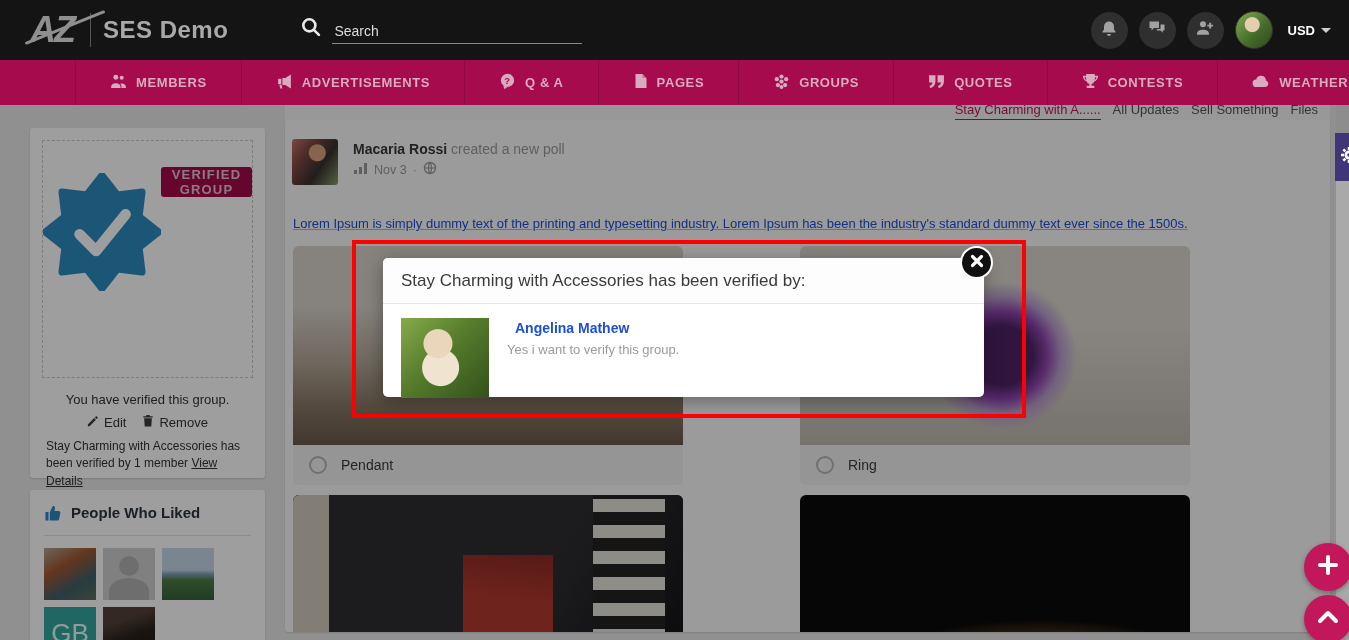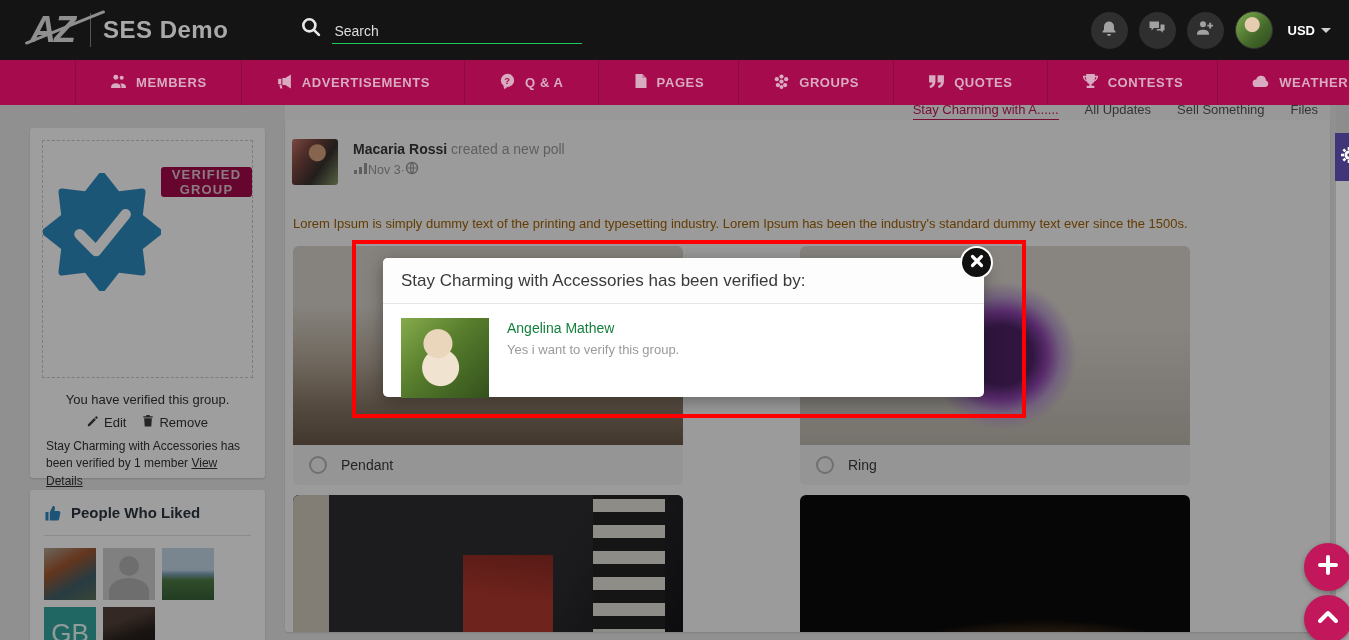--- a/index.html
+++ b/index.html
@@ -22,21 +22,21 @@
   .currency { display:flex; align-items:center; gap:6px; color:#fff; font-size:13px; font-weight:bold; margin-left:4px; cursor:pointer; }
   .caret-down { width:0; height:0; border-left:5px solid transparent; border-right:5px solid transparent; border-top:5px solid #cfcfcf; }
 
   
   .mainnav { position:absolute; left:0; top:60px; width:1349px; height:45px; background:#a50b4d; z-index:10; display:flex; align-items:stretch; padding-left:75px; }
   .nav-item { display:flex; align-items:center; gap:9px; color:#d9abc0; font-size:13px; font-weight:bold; letter-spacing:0.6px; padding:0 34px; border-left:1px solid rgba(0,0,0,0.14); cursor:pointer; white-space:nowrap; }
   .nav-item:last-child { border-right:1px solid rgba(0,0,0,0.14); }
   .nav-item svg { flex:none; }
 
   
-  .tabbar { position:absolute; left:285px; top:100px; width:1045px; height:22px; background:#f6f6f6; z-index:1; display:flex; justify-content:flex-end; align-items:center; gap:26px; padding-right:12px; font-size:13px; }
+  .tabbar { position:absolute; left:285px; top:100px; width:1045px; height:22px; background:#f6f6f6; z-index:1; display:flex; justify-content:flex-end; align-items:center; gap:12px; padding-right:12px; font-size:13px; }
   .tab { color:#555; cursor:pointer; height:22px; line-height:20px; white-space:nowrap; }
   .tab.active { color:#c2185b; border-bottom:3px solid #c2185b; }
 
   
   .side-card1 { position:absolute; left:30px; top:128px; width:235px; height:350px; background:#ffffff; border-radius:3px; box-shadow:0 1px 2px rgba(0,0,0,0.15); padding:12px; z-index:2; }
   .dashed-box { border:1px dashed #c9c9c9; height:238px; display:flex; flex-direction:row; }
   .badge-seal { margin-top:32px; }
   .verified-btn { margin-top:26px; width:179px; height:30px; background:#a50b4d; color:#e3c3d2; border:none; border-radius:3px; font-size:13px; font-weight:bold; letter-spacing:1.2px; cursor:pointer; font-family:"Liberation Sans", sans-serif; }
   .side-status { margin-top:14px; text-align:center; font-size:13px; color:#333; }
   .side-links { margin-top:7px; display:flex; justify-content:center; gap:16px; font-size:13px; color:#333; }
@@ -54,23 +54,23 @@
   .tile-placeholder::after { content:""; position:absolute; left:6px; top:30px; width:40px; height:26px; border-radius:50% 50% 0 0; background:#b2b2b2; }
   .tile-mountain { background:linear-gradient(180deg,#c4d9e8 0 42%, #7fa3b8 50%, #4e7d44 62%, #38603a 100%); }
   .tile-gb { background:#35a7a2; display:flex; align-items:center; justify-content:center; color:#eafaf9; font-size:26px; }
   .tile-beard { background:linear-gradient(160deg,#54423a 0 28%, #2a221e 55%, #17130f 100%); }
 
   
   .feed-card { position:absolute; left:285px; top:120px; width:1045px; height:512px; background:#fafafa; border-radius:3px; box-shadow:0 1px 2px rgba(0,0,0,0.12); z-index:2; overflow:hidden; }
   .post-avatar { position:absolute; left:7px; top:19px; width:46px; height:46px; border-radius:3px; background:radial-gradient(circle at 55% 30%, #d9a27c 0 8px, transparent 9px), linear-gradient(125deg,#c4756b 0%, #7d4740 30%, #37302f 62%, #8ba06b 100%); }
   .post-headline { position:absolute; left:68px; top:21px; font-size:14px; color:#9a9a9a; }
   .post-author { font-weight:bold; color:#383838; cursor:pointer; }
-  .post-meta { position:absolute; left:68px; top:41px; display:flex; align-items:center; color:#9a9a9a; font-size:12.5px; }
+  .post-meta { position:absolute; left:68px; top:41px; display:flex; align-items:center; gap:6px; color:#9a9a9a; font-size:12.5px; }
   .post-question { position:absolute; left:8px; top:76px; font-size:15px; font-weight:bold; color:#3a3a3a; }
-  .post-desc { position:absolute; left:8px; top:96px; width:1030px; font-size:13px; color:#a16207; text-decoration-color:#b5b5b5; }
+  .post-desc { position:absolute; left:8px; top:96px; width:1030px; font-size:13px; color:#1d4ed8; text-decoration:underline; text-decoration-color:#b5b5b5; }
   .poll-cell { position:absolute; width:390px; border-radius:6px; overflow:hidden; background:#f0f0f0; }
   .cell-l1 { left:8px;  top:126px; height:239px; }
   .cell-r1 { left:515px; top:126px; height:239px; }
   .cell-l2 { left:8px;  top:375px; height:239px; }
   .cell-r2 { left:515px; top:375px; height:239px; }
   .poll-img { width:390px; height:199px; }
   .img-pendant { background:linear-gradient(180deg,#d8d2ca 0 30%, #b4a898 58%, #8a7866 80%, #6b5a4b 100%); }
   .img-ring { background:radial-gradient(circle at 52% 55%, #4e2566 0 30px, #8e44ad 44px, #b99ccb 58px, rgba(0,0,0,0) 74px), linear-gradient(180deg,#dcd7d0 0 40%, #bfb9b0 100%); }
   .img-bag { background-color:#1a1a1e; background-image: linear-gradient(90deg,#d2cabd 0,#d2cabd 100%), repeating-linear-gradient(0deg,#e6e2da 0 13px,#232325 13px 26px), linear-gradient(8deg,#b2392e 0 70%, #8e2b24 100%), linear-gradient(120deg,#2e2e33 0 60%, #101013 100%); background-size:36px 100%, 72px 100%, 90px 150px, 100% 100%; background-position:0 0, 300px 0, 170px 60px, 0 0; background-repeat:no-repeat; }
   .img-watch { background:radial-gradient(ellipse 300px 120px at 62% 108%, #96662f 0 45%, rgba(0,0,0,0) 75%), radial-gradient(circle at 68% 88%, #262626 0 34px, rgba(0,0,0,0) 40px), #0c0b0a; }
@@ -88,21 +88,21 @@
   .fab { position:absolute; width:48px; height:48px; border-radius:50%; background:#c2185b; z-index:36; display:flex; align-items:center; justify-content:center; cursor:pointer; box-shadow:0 2px 5px rgba(0,0,0,0.3); }
   .fab-add { left:1304px; top:543px; }
   .fab-top { left:1304px; top:595px; }
 
   
   .modal { position:absolute; left:383px; top:258px; width:601px; height:139px; background:#fff; border-radius:5px; box-shadow:0 4px 18px rgba(0,0,0,0.35); z-index:40; }
   .modal-header { height:46px; background:#fdfdfd; border-bottom:1px solid #e6e6e6; border-radius:5px 5px 0 0; display:flex; align-items:center; padding:0 18px; }
   .modal-title { font-size:17px; color:#3a3a3a; }
   .modal-body { display:flex; gap:18px; padding:14px 18px; }
   .modal-photo { width:88px; height:80px; flex:none; background:radial-gradient(circle at 42% 32%, #e9d6bb 0 14px, rgba(0,0,0,0) 15px), radial-gradient(circle at 45% 62%, #f0e3cf 0 18px, rgba(0,0,0,0) 19px), linear-gradient(135deg,#86ab4c 0%, #567c2c 45%, #33511c 100%); }
-  .modal-member-name { font-size:14px; font-weight:normal; color:#15803d; margin-top:2px; }
+  .modal-member-name { font-size:14px; font-weight:bold; color:#1d4ed8; margin-top:2px;margin-left:8px; }
   .modal-member-comment { font-size:13px; color:#9a9a9a; margin-top:6px; }
   .modal-close { position:absolute; top:-12px; right:-9px; width:33px; height:33px; border-radius:50%; background:#111; border:2px solid #fff; display:flex; align-items:center; justify-content:center; cursor:pointer; }
 
   
   .annotation-rect { position:absolute; left:352px; top:240px; width:674px; height:178px; border:4px solid #ff0000; z-index:45; pointer-events:none; }
 </style>
 </head>
 <body>
 
 <header class="topbar">

